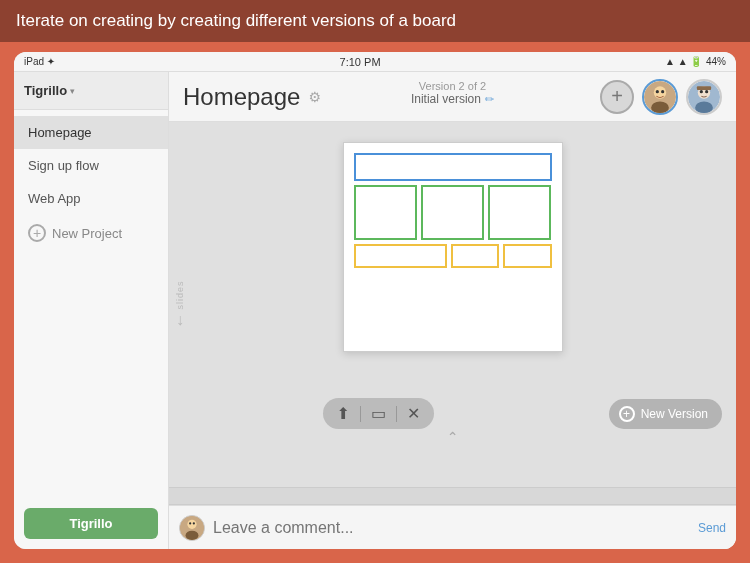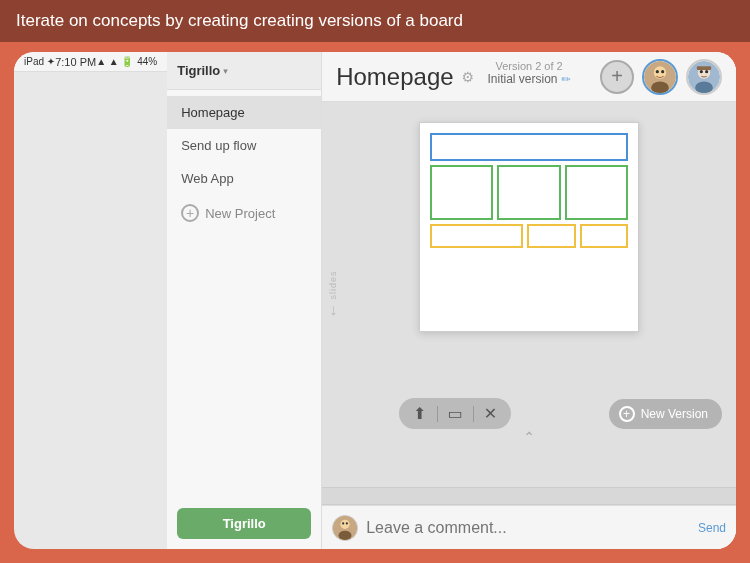--- a/index.html
+++ b/index.html
@@ -29,23 +29,24 @@
     }
 
     
     #ipad-frame {
       position: absolute;
       top: 52px;
       left: 14px;
       right: 14px;
       bottom: 14px;
       background: #e8e8e8;
-      border-radius: 20px;
-      overflow: hidden;
-      display: flex;
+      border-radius: 12px;
+      overflow: hidden;
+      display: flex;
+      flex-direction: column;
     }
 
     
     #status-bar {
       height: 20px;
       background: #f5f5f5;
       display: flex;
       align-items: center;
       justify-content: space-between;
       padding: 0 10px;
@@ -414,21 +415,21 @@
       height: 18px;
       background: #d8d8d8;
       border-top: 1px solid #ccc;
       border-bottom: 1px solid #ccc;
     }
   </style>
 </head>
 <body>
 
 <div id="top-banner">
-  <span>Iterate on concepts by creating creating versions of a board</span>
+  <span>Iterate on creating by creating different versions of a board</span>
 </div>
 
 <div id="ipad-frame">
 
   <div id="status-bar">
     <div class="left">
       <span>iPad ✦</span>
     </div>
     <div class="center">7:10 PM</div>
     <div class="right">
@@ -446,21 +447,21 @@
         <span class="app-name">Tigrillo</span>
         <span class="chevron">▾</span>
       </div>
 
 
       <div id="sidebar-nav">
         <div class="sidebar-item active">
           <span>Homepage</span>
         </div>
         <div class="sidebar-item">
-          <span>Send up flow</span>
+          <span>Sign up flow</span>
         </div>
         <div class="sidebar-item">
           <span>Web App</span>
         </div>
         <div class="new-project-btn">
           <div class="plus-circle">+</div>
           <span>New Project</span>
         </div>
       </div>
 

